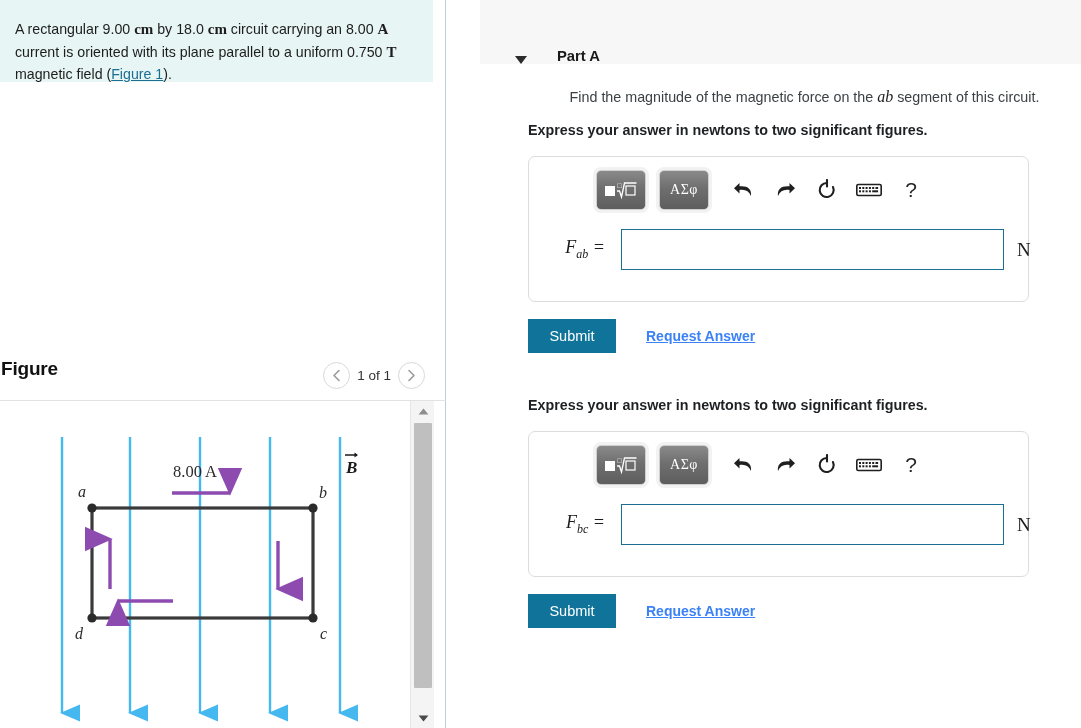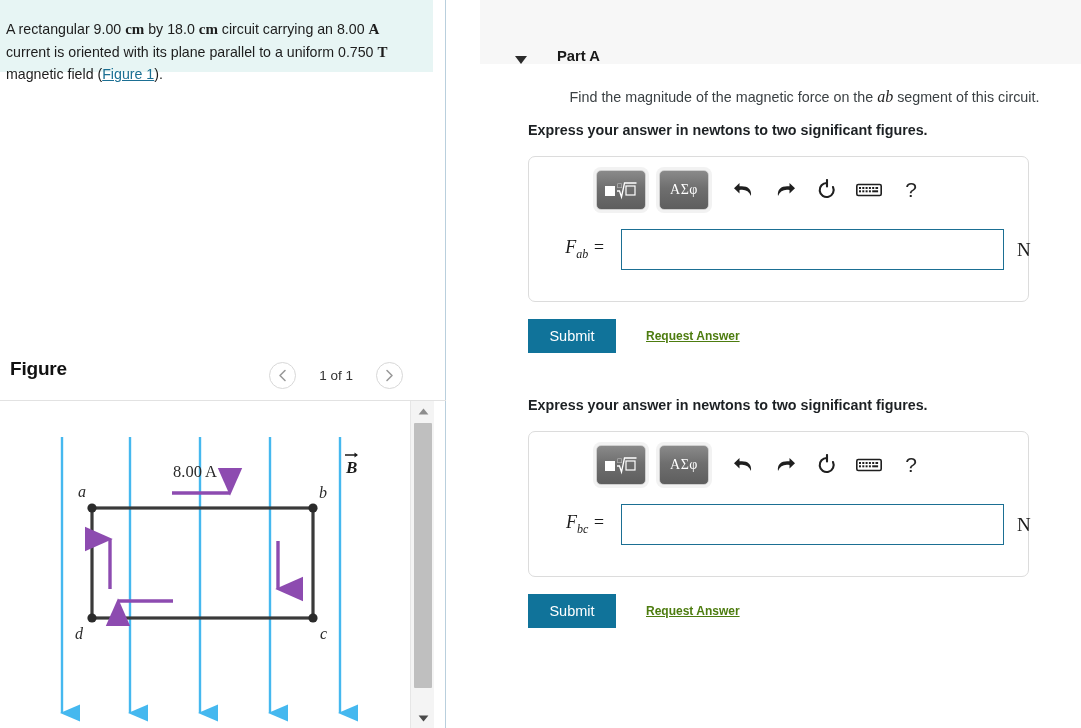--- a/index.html
+++ b/index.html
@@ -14,23 +14,23 @@
 
   
   #left-panel {
     position: absolute; left: 0; top: 0;
     width: 446px; height: 728px;
     background: #ffffff;
     border-right: 1px solid #b9cfdd;
   }
   #problem-statement {
     position: absolute; left: 0; top: 0;
-    width: 433px; height: 72px;
+    width: 433px; height: 82px;
     background: #e7f5f4;
-    padding: 18px 16px 0 6px;
+    padding: 18px 16px 0 15px;
     font-size: 14.2px;
     line-height: 1.52;
     color: #1d1d1d;
   }
   #problem-statement .unit {
     font-family: "Liberation Serif", serif;
     font-weight: bold;
     font-size: 15px;
   }
   #problem-statement .num { font-family: "Liberation Sans", sans-serif; }
@@ -39,26 +39,26 @@
     text-decoration: underline;
     cursor: pointer;
   }
 
   
   #figure-header {
     position: absolute; left: 0; top: 358px;
     width: 446px; height: 42px;
   }
   #figure-title {
-    position: absolute; left: 10px; top: 0px;
+    position: absolute; left: 1px; top: 0px;
     font-size: 19px; font-weight: bold; color: #111;
     letter-spacing: -0.2px;
   }
-  #pagination { position: absolute; right: 43px; top: 4px;
-    display: flex; align-items: center; gap: 23px; }
+  #pagination { position: absolute; right: 21px; top: 4px;
+    display: flex; align-items: center; gap: 7px; }
   .page-arrow {
     width: 27px; height: 27px; border-radius: 50%;
     border: 1px solid #d8d8d8; background: #fff;
     display: flex; align-items: center; justify-content: center;
     cursor: pointer;
   }
   .page-arrow svg { display: block; }
   #page-indicator { font-size: 13.5px; color: #333; }
 
   #figure-divider {
@@ -202,21 +202,21 @@
   }
   .submit-btn {
     width: 88px; height: 34px;
     background: #10739a; border: none;
     color: #ffffff; font-size: 14.5px;
     font-family: "Liberation Sans", sans-serif;
     cursor: pointer;
   }
   .request-link {
     margin-left: 30px;
-    color: #4d7c0f; font-size: 12px; font-weight: bold;
+    color: #3b82f6; font-size: 14px; font-weight: bold;
     text-decoration: underline; cursor: pointer;
   }
 </style>
 </head>
 <body>
 
 <div id="app">
 
   <div id="left-panel">
 

